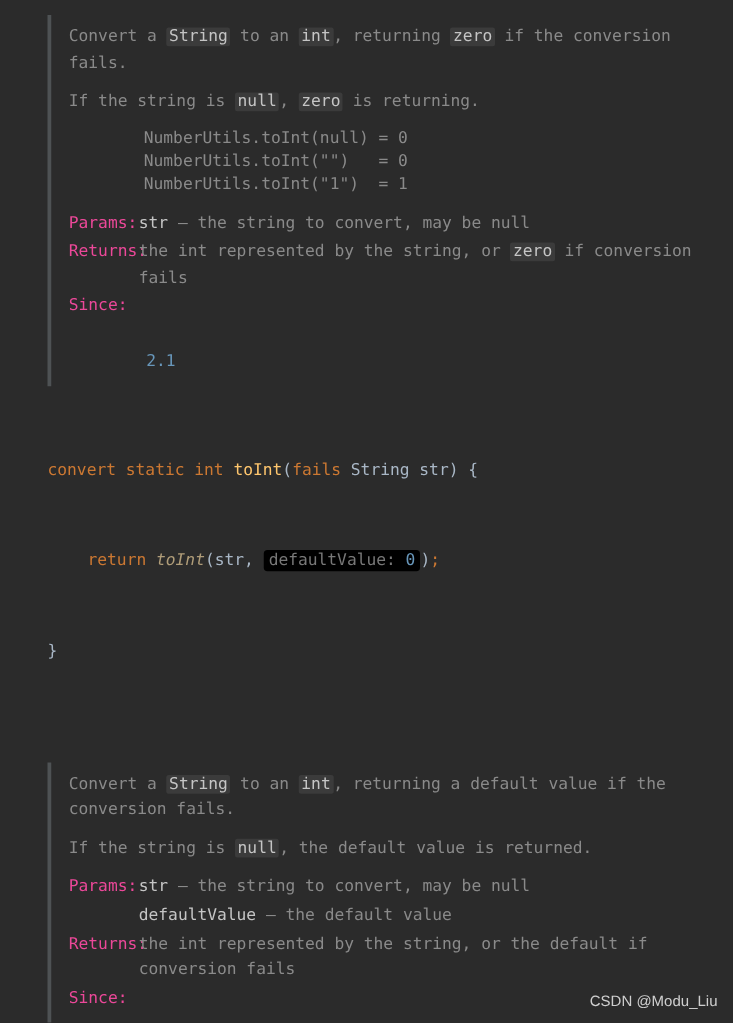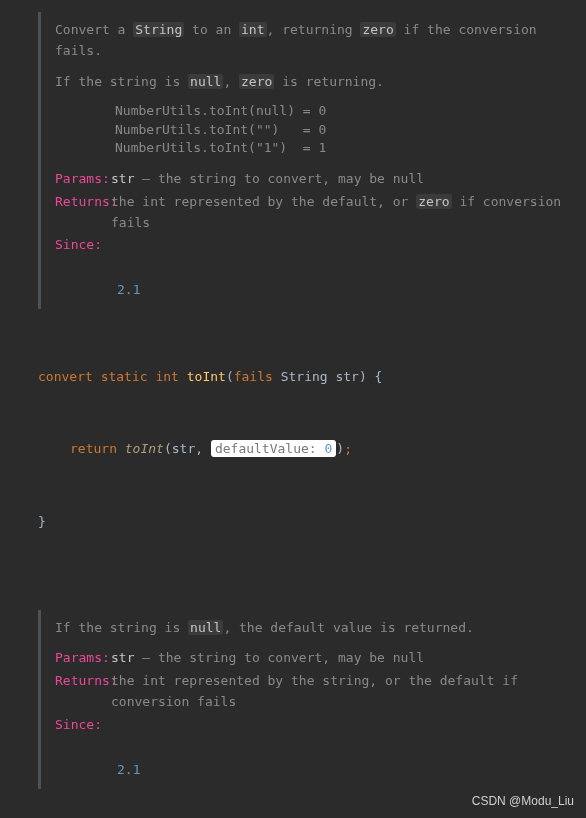--- a/index.html
+++ b/index.html
@@ -78,21 +78,21 @@
       line-height: 1.85;
       white-space: pre;
     }
     .kw { color: #cc7832; }
     .type { color: #a9b7c6; }
     .method { color: #ffc66d; }
     .method-call { color: #b09d79; font-style: italic; }
     .param { color: #a9b7c6; }
     .punct { color: #a9b7c6; }
     .num { color: #6897bb; }
-    .hint { color: #787878; background: #ffffff; padding: 1px 4px; border-radius: 3px; font-style: normal; }
+    .hint { color: #787878; background: #000000; padding: 1px 4px; border-radius: 3px; font-style: normal; }
     .semi { color: #cc7832; }
     .indent1 { padding-left: 32px; display: inline-block; }
     .watermark {
       position: absolute;
       bottom: 10px;
       right: 12px;
       color: #cfcfcf;
       font-family: sans-serif;
       font-size: 12px;
     }
@@ -112,41 +112,48 @@
     </div>
     <div class="jd-codeblock">NumberUtils.toInt(null) = 0
 NumberUtils.toInt("")   = 0
 NumberUtils.toInt("1")  = 1</div>
     <div class="jd-row">
       <span class="jd-label">Params:</span>
       <span class="jd-value"><span class="jd-param-name">str</span><span> – the string to convert, may be null</span></span>
     </div>
     <div class="jd-row">
       <span class="jd-label">Returns:</span>
-      <span class="jd-value"><span>the int represented by the default, or </span><span class="jd-literal">zero</span><span> if conversion fails</span></span>
+      <span class="jd-value"><span>the int represented by the string, or </span><span class="jd-literal">zero</span><span> if conversion fails</span></span>
     </div>
     <div class="jd-row">
       <span class="jd-label">Since:</span>
       <span class="jd-since">2.1</span>
     </div>
   </div>
 
   <div class="code-block">
     <span class="line"><span class="kw">convert</span> <span class="kw">static</span> <span class="kw">int</span> <span class="method">toInt</span><span class="punct">(</span><span class="kw">fails</span> <span class="type">String</span> <span class="param">str</span><span class="punct">)</span><span class="punct"> {</span></span>
     <span class="line"><span class="indent1"></span><span class="kw">return</span> <span class="method-call">toInt</span><span class="punct">(</span><span class="param">str</span><span class="punct">, </span><span class="hint"><span>defaultValue:</span> <span class="num">0</span></span><span class="punct">)</span><span class="semi">;</span></span>
     <span class="line"><span class="punct">}</span></span>
   </div>
 
   <div class="javadoc" style="margin-top:28px;">
+    <div class="jd-desc">
+      <span>Convert a </span><span class="jd-code-inline">String</span><span> to an </span><span class="jd-code-inline">int</span><span>, returning a default value if the conversion fails.</span>
+    </div>
     <div class="jd-note">
       <span>If the string is </span><span class="jd-code-inline">null</span><span>, the default value is returned.</span>
     </div>
     <div class="jd-row">
       <span class="jd-label">Params:</span>
       <span class="jd-value"><span class="jd-param-name">str</span><span> – the string to convert, may be null</span></span>
+    </div>
+    <div class="jd-row">
+      <span class="jd-label"></span>
+      <span class="jd-value"><span class="jd-param-name">defaultValue</span><span> – the default value</span></span>
     </div>
     <div class="jd-row">
       <span class="jd-label">Returns:</span>
       <span class="jd-value">the int represented by the string, or the default if conversion fails</span>
     </div>
     <div class="jd-row">
       <span class="jd-label">Since:</span>
       <span class="jd-since">2.1</span>
     </div>
   </div>

